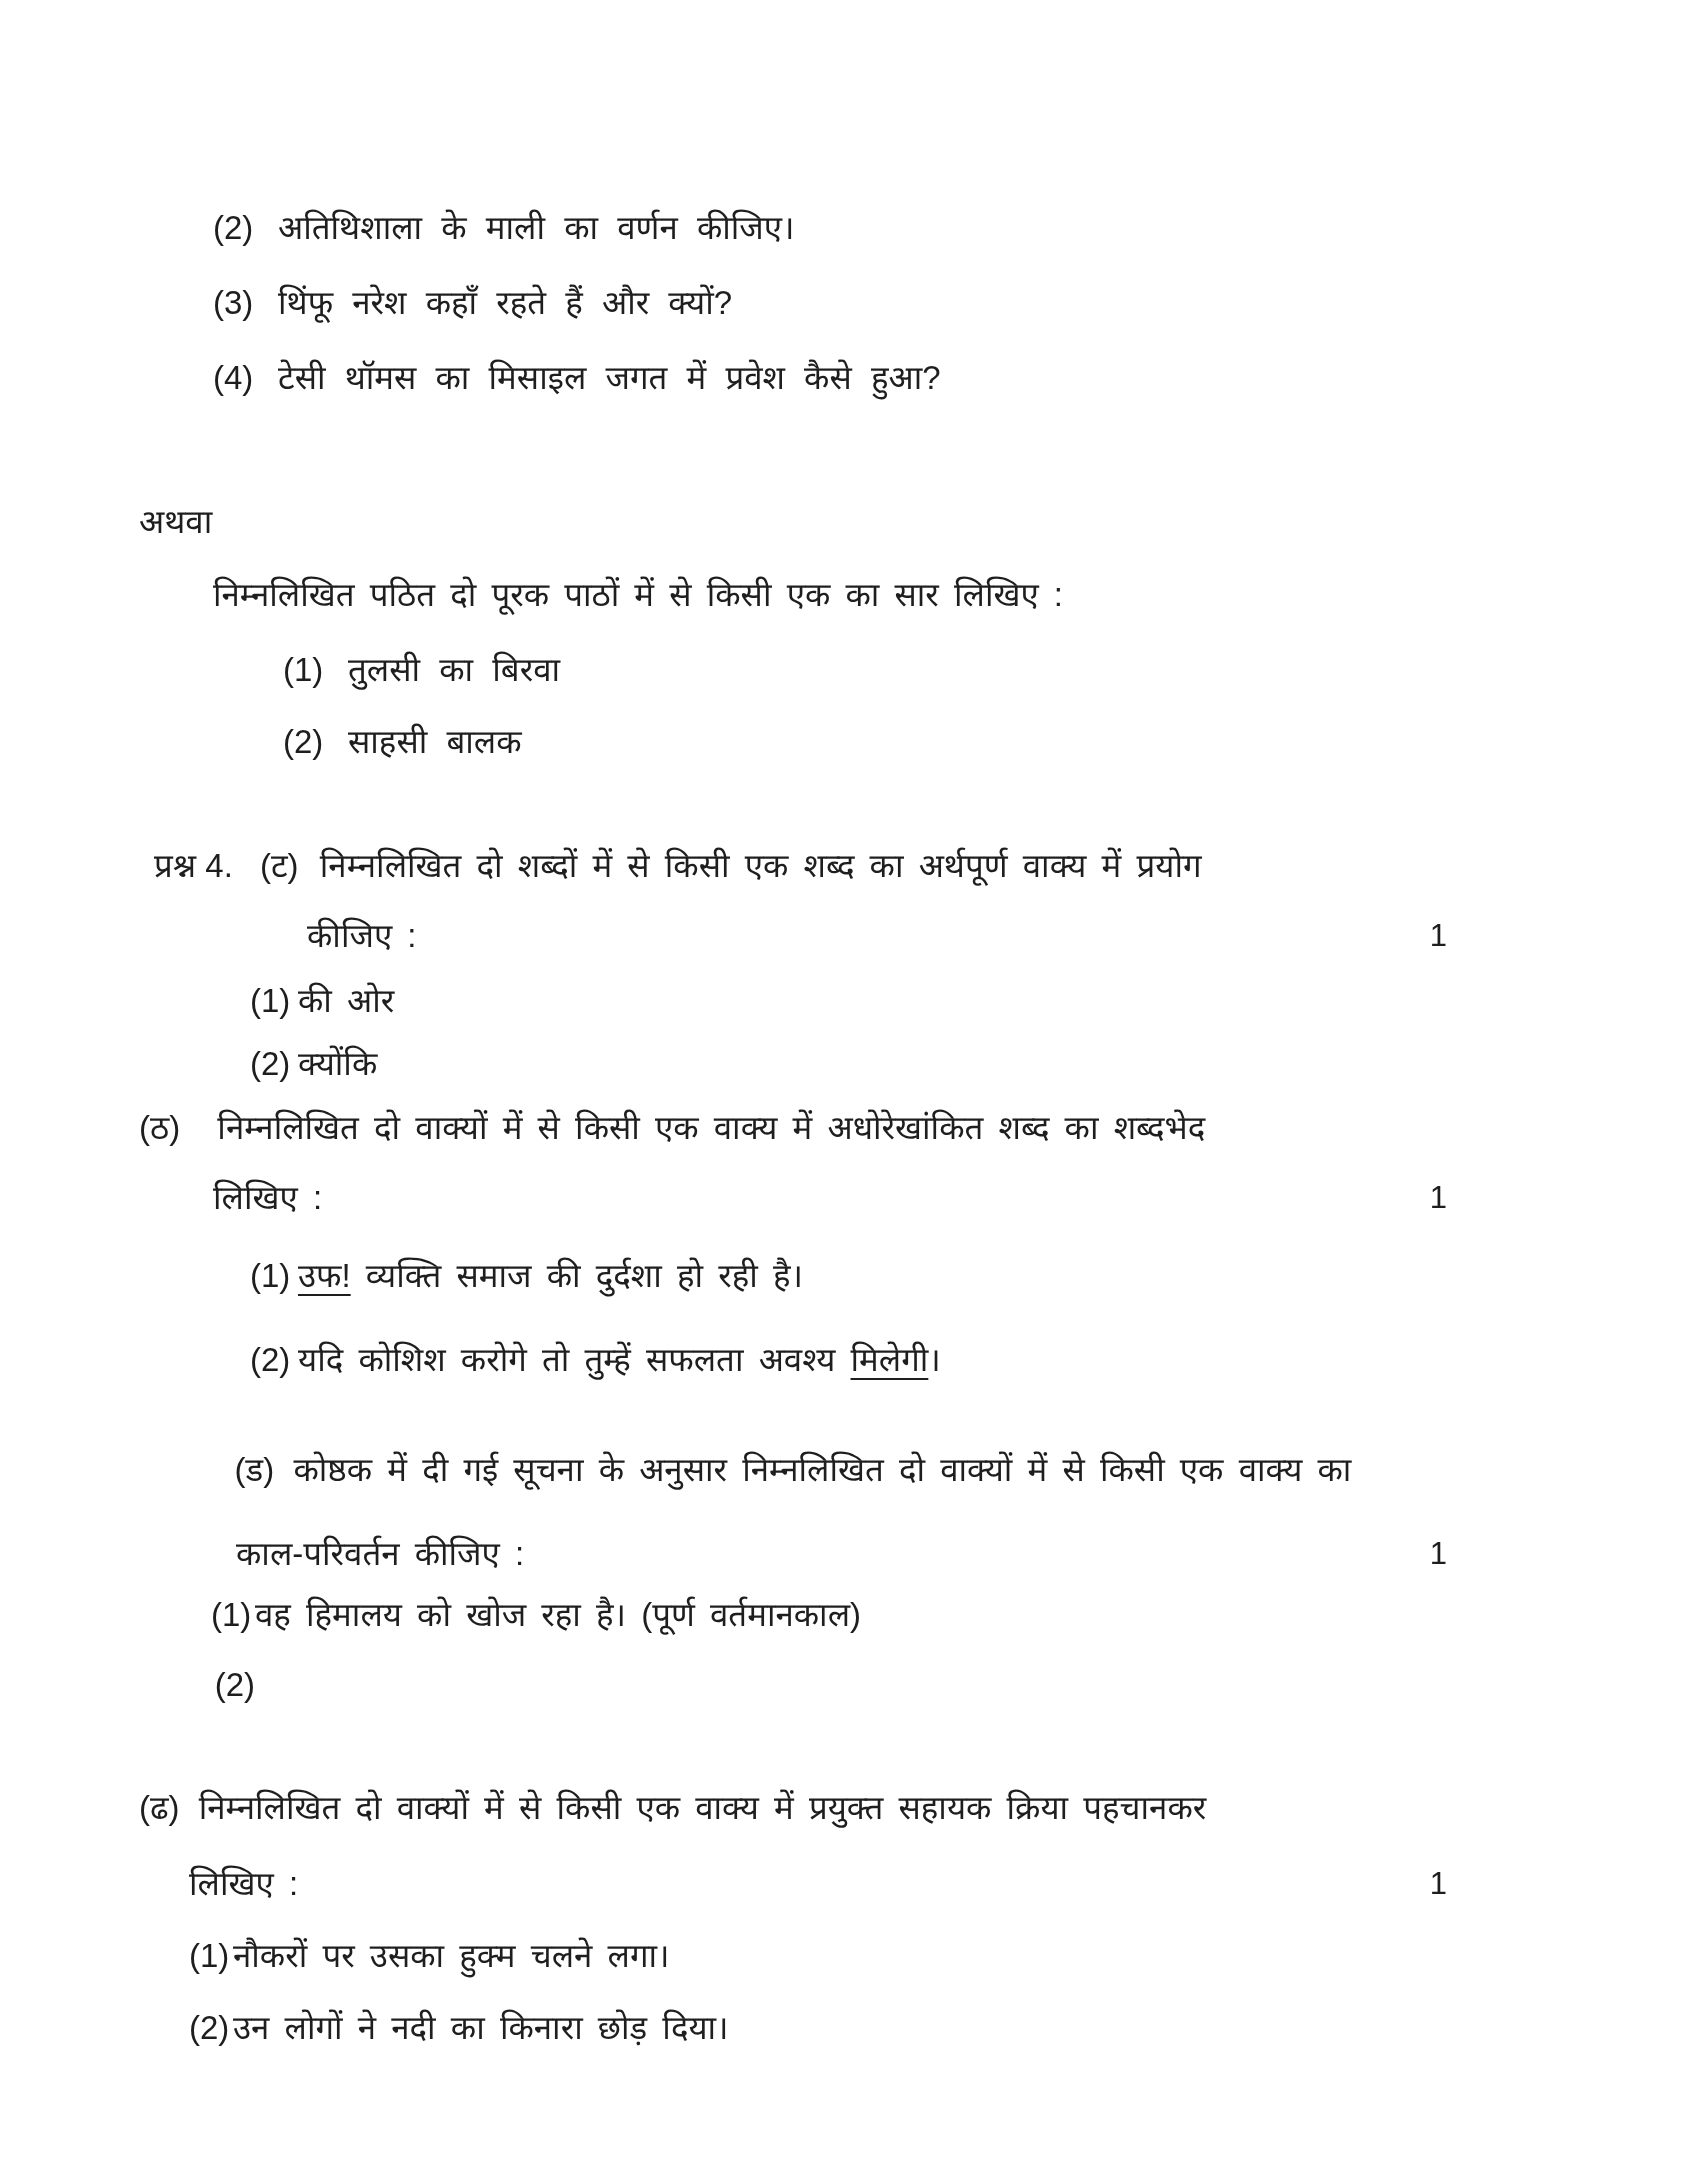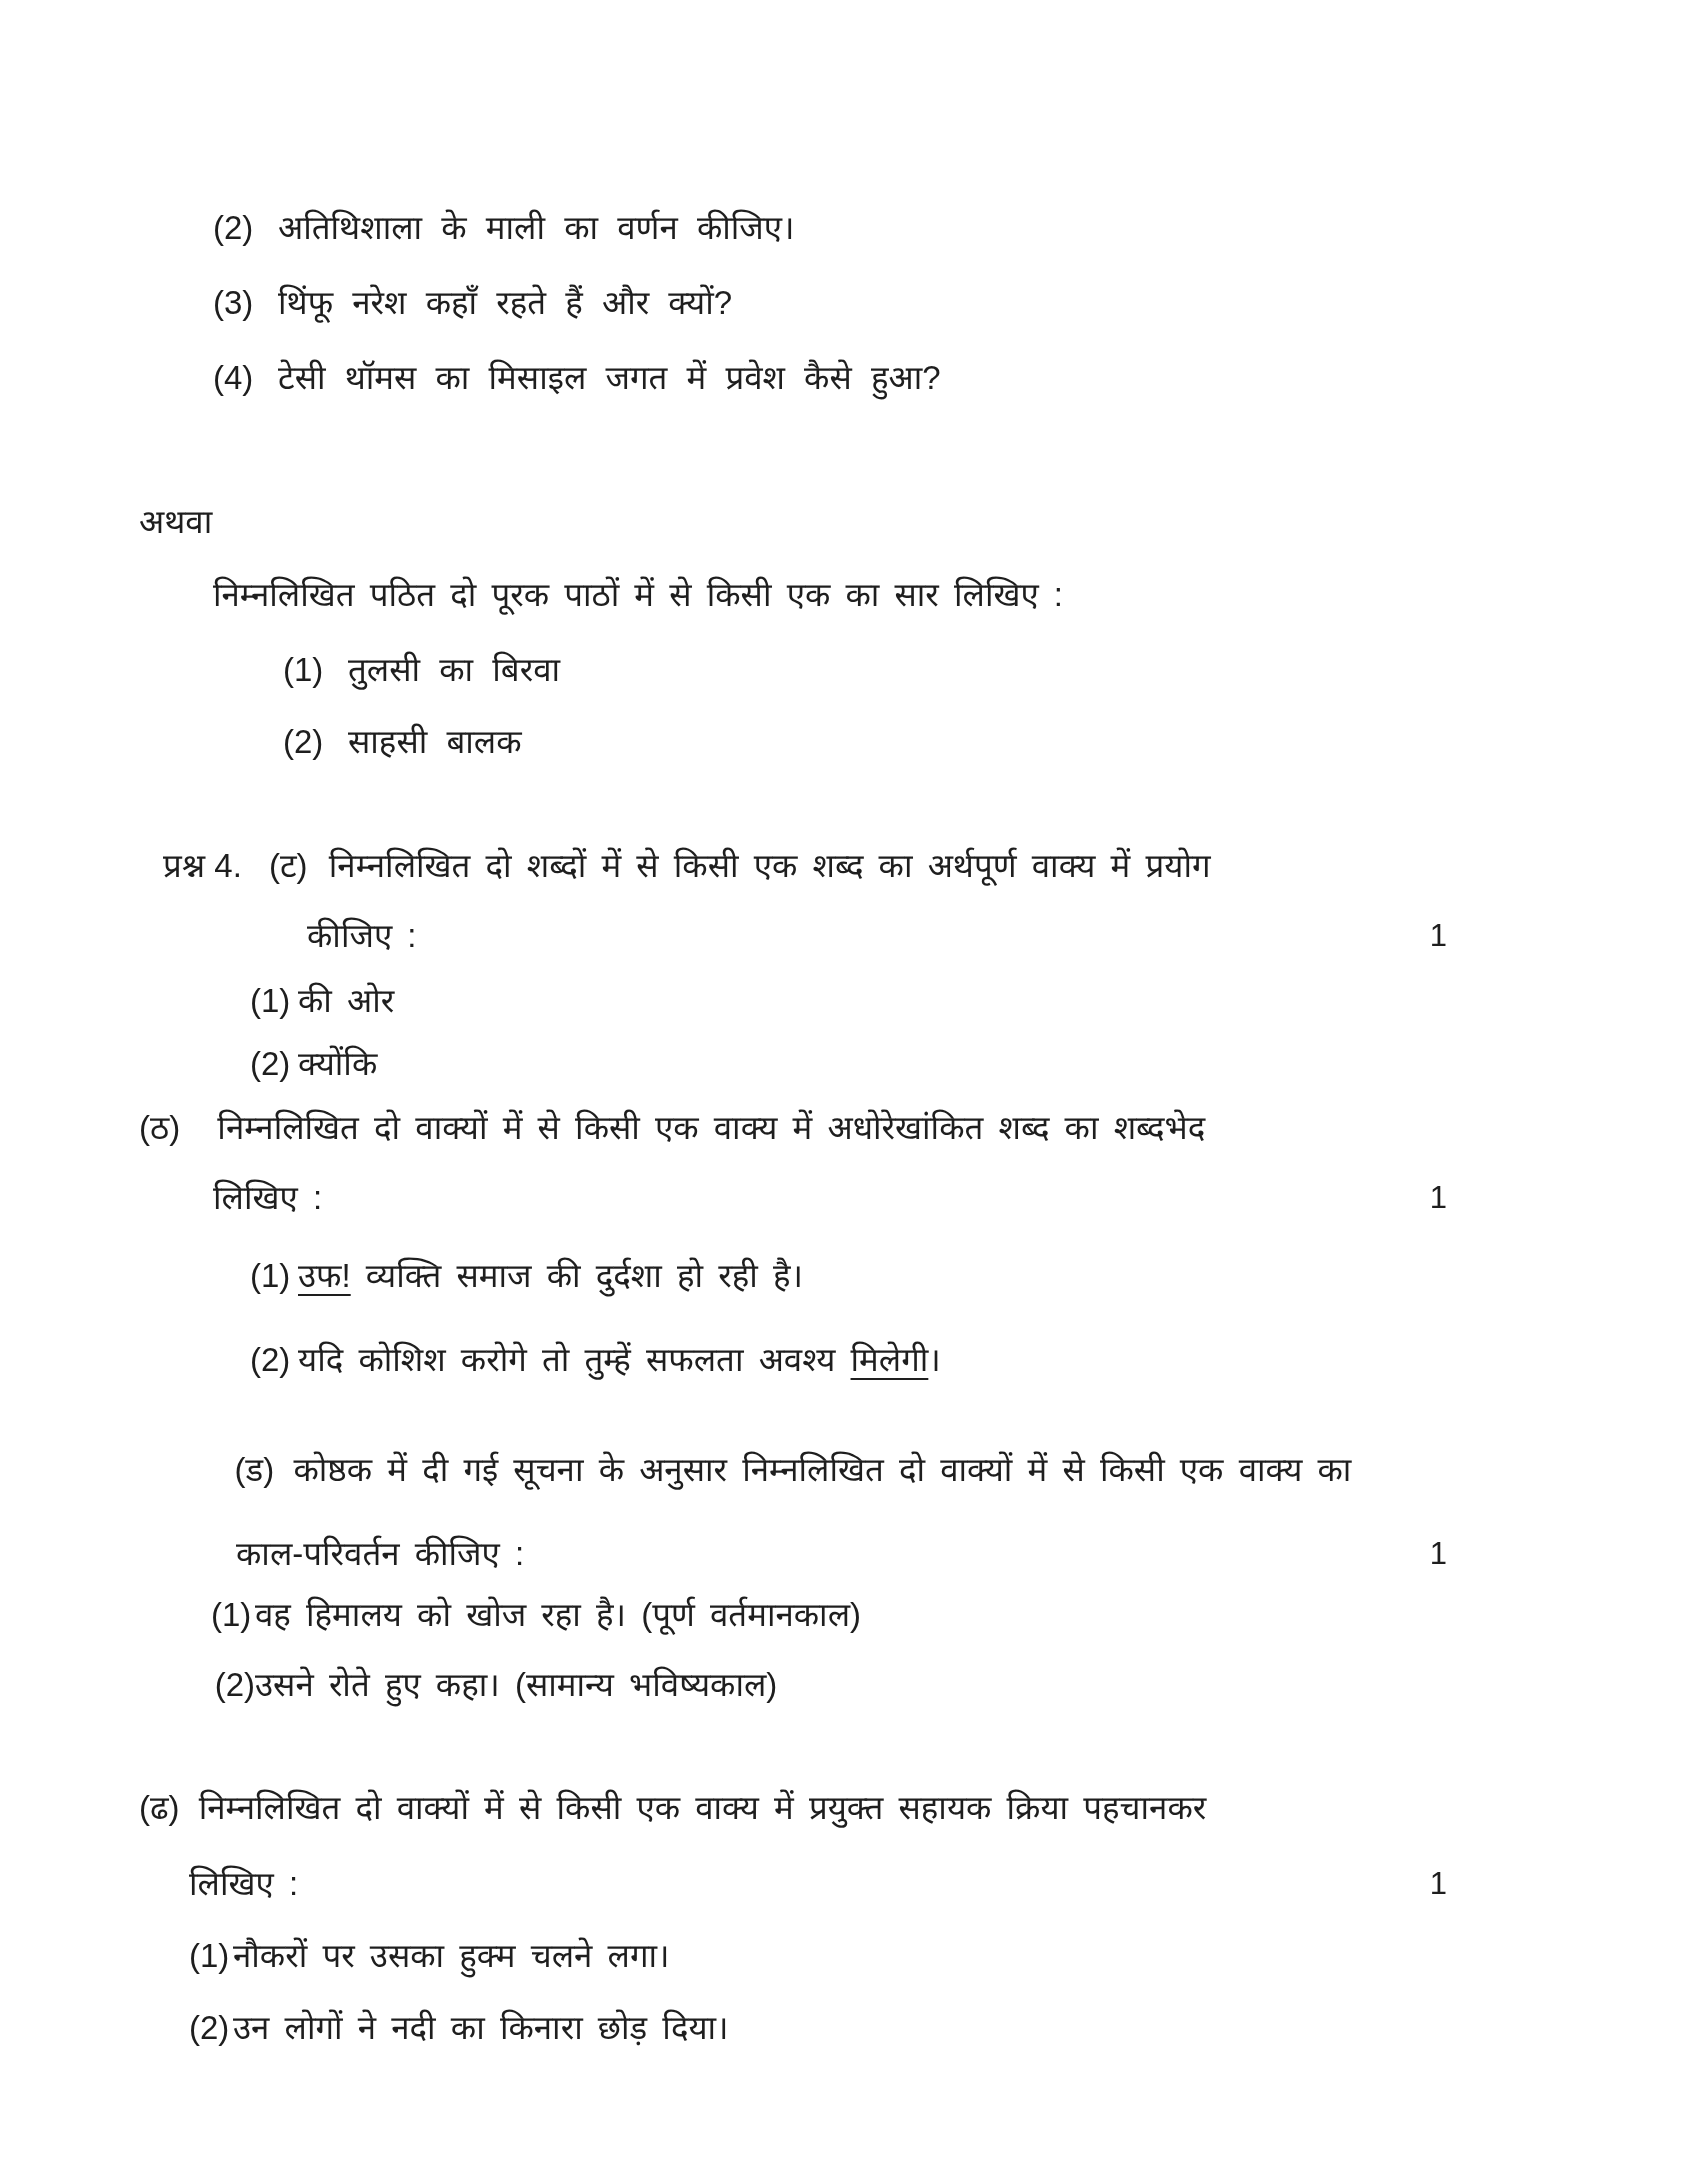--- a/index.html
+++ b/index.html
@@ -26,21 +26,21 @@
   .wide .txt, .wide { word-spacing: 10px; }
   .markline { display: flex; }
   .mark { margin-left: auto; font-size: 31px; }
   .u {
     text-decoration: underline;
     text-underline-offset: 7px;
     text-decoration-thickness: 2px;
   }
   .center { }
   
-  .ml15 { margin-left: 24px; } .ml50 { margin-left: 50px; }
+  .ml15 { margin-left: 15px; } .ml50 { margin-left: 50px; }
   .ml62 { margin-left: 97px; } .ml73 { margin-left: 72px; }
   .ml75 { margin-left: 74px; } .ml112 { margin-left: 111px; }
   .ml145 { margin-left: 144px; } .ml170 { margin-left: 168px; }
   
   .w66 { width: 65px; } .w48 { width: 48px; } .w44 { width: 44px; }
   
   .mt25 { margin-top: 25px; } .mt95 { margin-top: 94px; }
   .mt23 { margin-top: 23px; } .mt22 { margin-top: 22px; }
   .mt75 { margin-top: 74px; } .mt20 { margin-top: 20px; text-align: right; }
   .mt15 { margin-top: 15px; } .mt13 { margin-top: 13px; }
@@ -127,21 +127,20 @@
   <div class="row markline mt34">
     <span class="txt ml62">काल-परिवर्तन कीजिए :</span>
     <span class="mark">1</span>
   </div>
   <div class="row opt mt11">
     <span class="num ml73 w44">(1)</span>
     <span class="txt">वह हिमालय को खोज रहा है। (पूर्ण वर्तमानकाल)</span>
   </div>
   <div class="row opt mt20">
     <span class="num ml73 w44">(2)</span>
-    <span class="txt">उसने रोते हुए कहा। (सामान्य भविष्यकाल)</span>
   </div>
 
   <div class="row mt74">
     <span class="gap10">(ढ)</span>
     <span class="txt">निम्नलिखित दो वाक्यों में से किसी एक वाक्य में प्रयुक्त सहायक क्रिया पहचानकर</span>
   </div>
   <div class="row markline mt26">
     <span class="txt ml50">लिखिए :</span>
     <span class="mark">1</span>
   </div>

